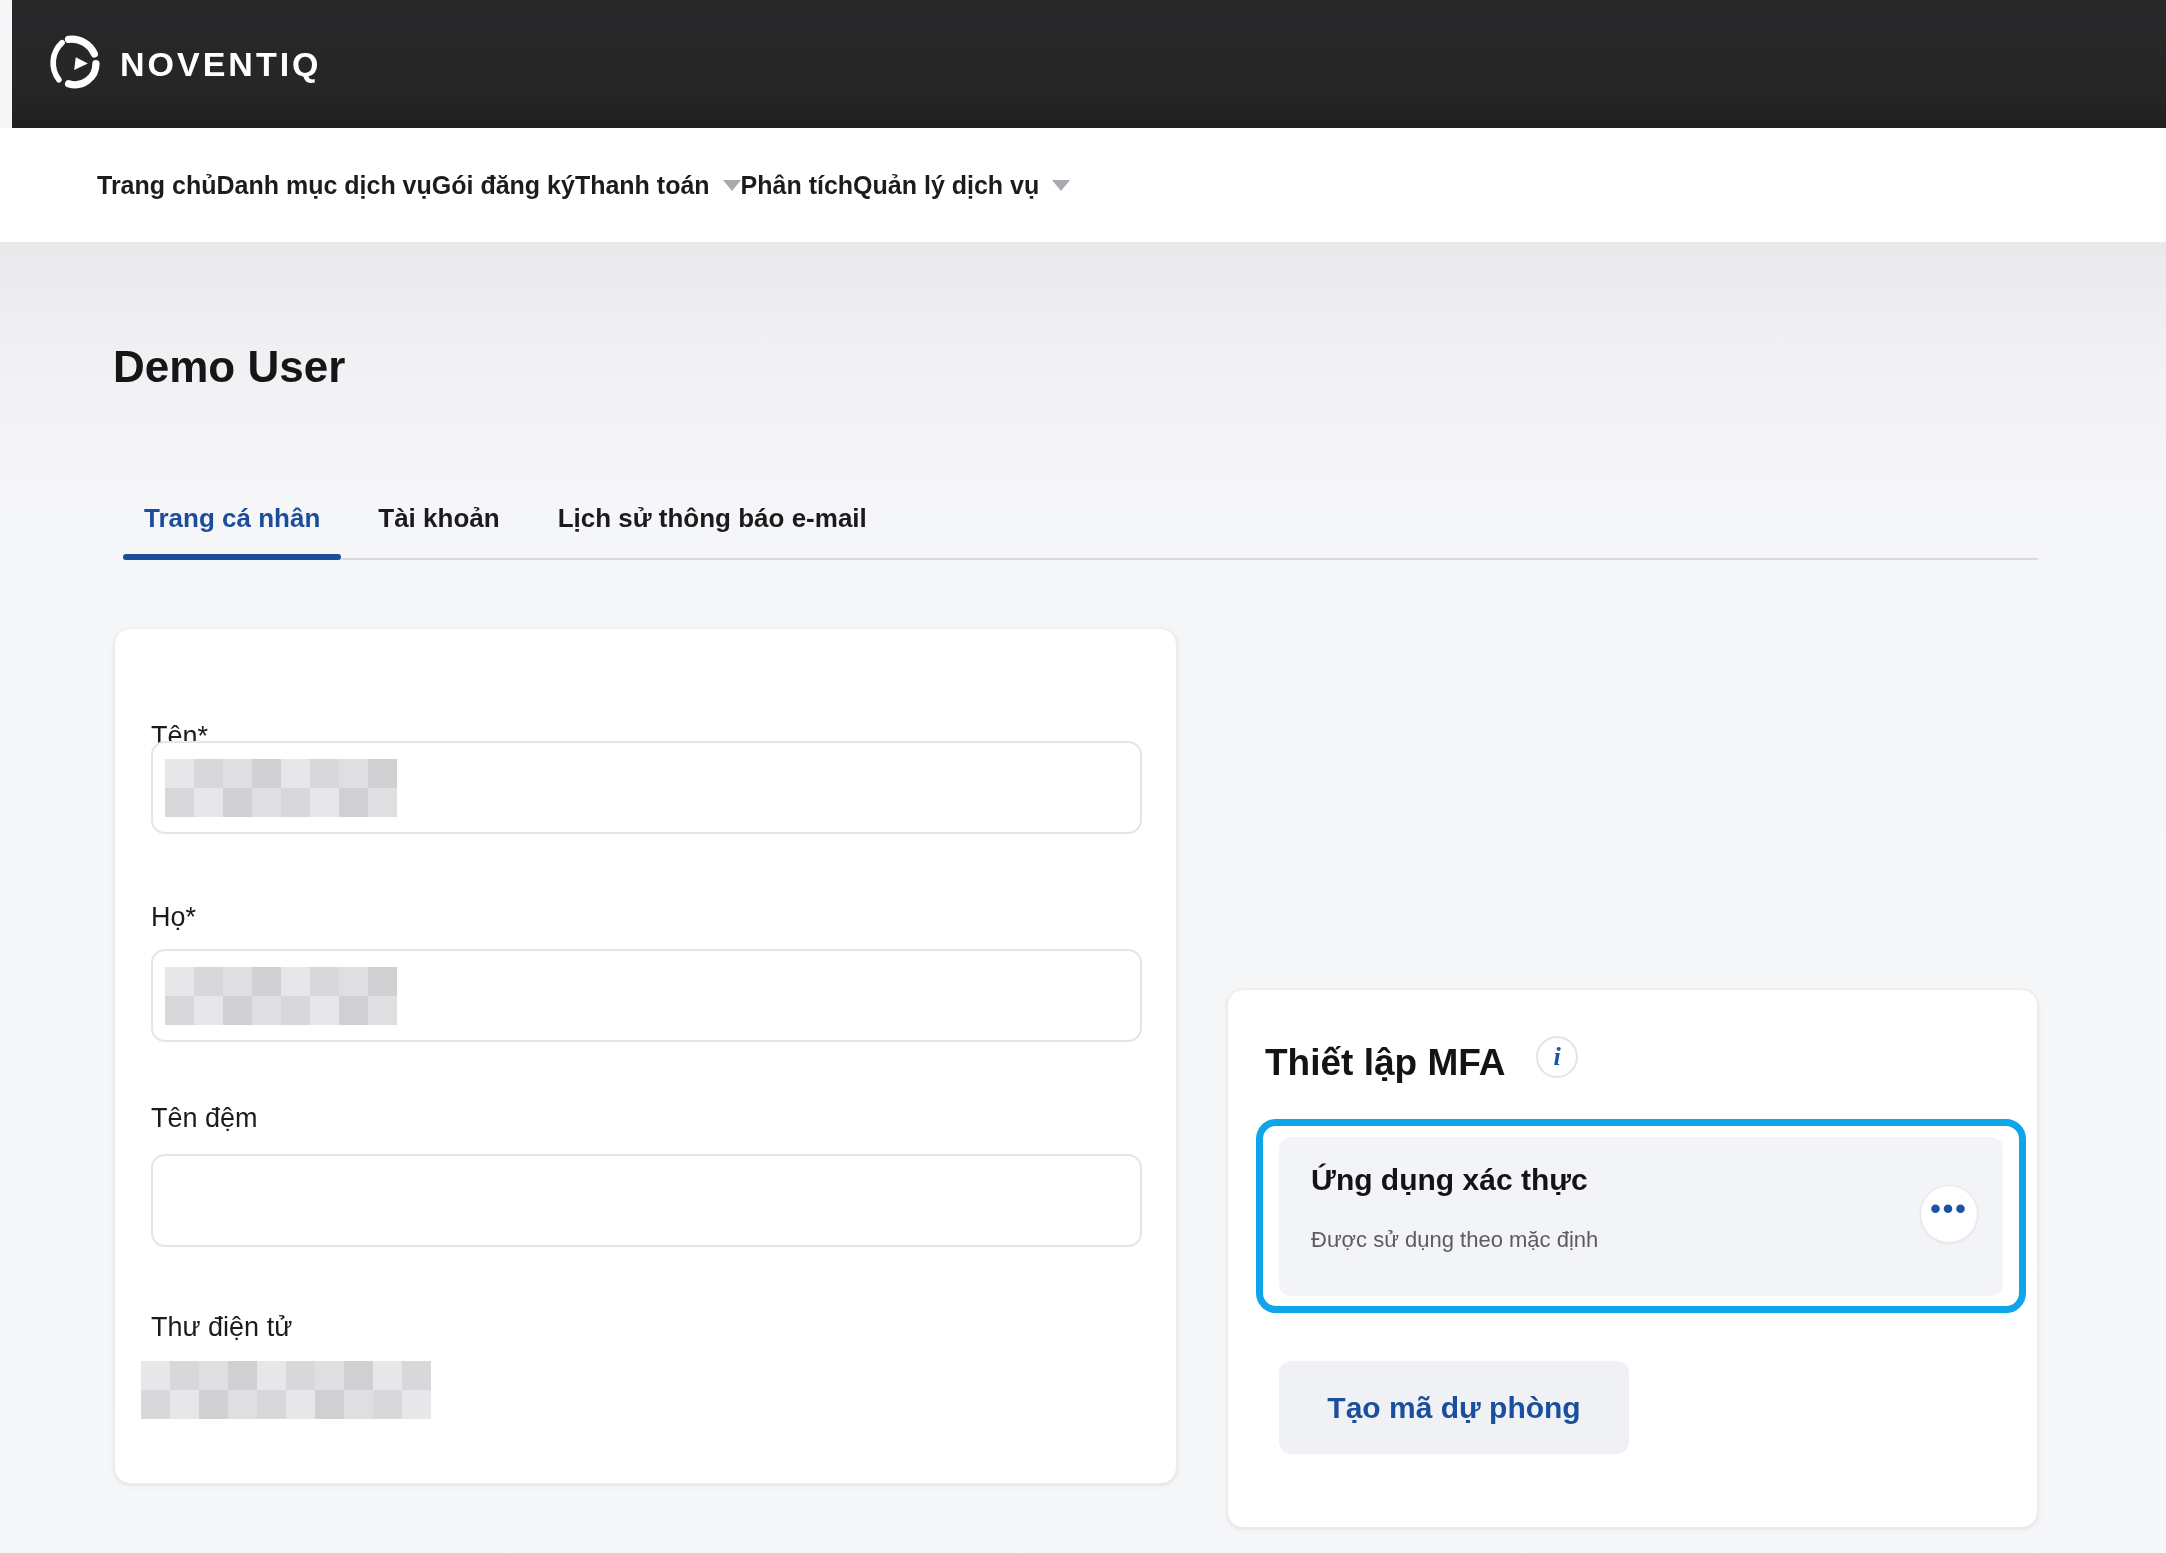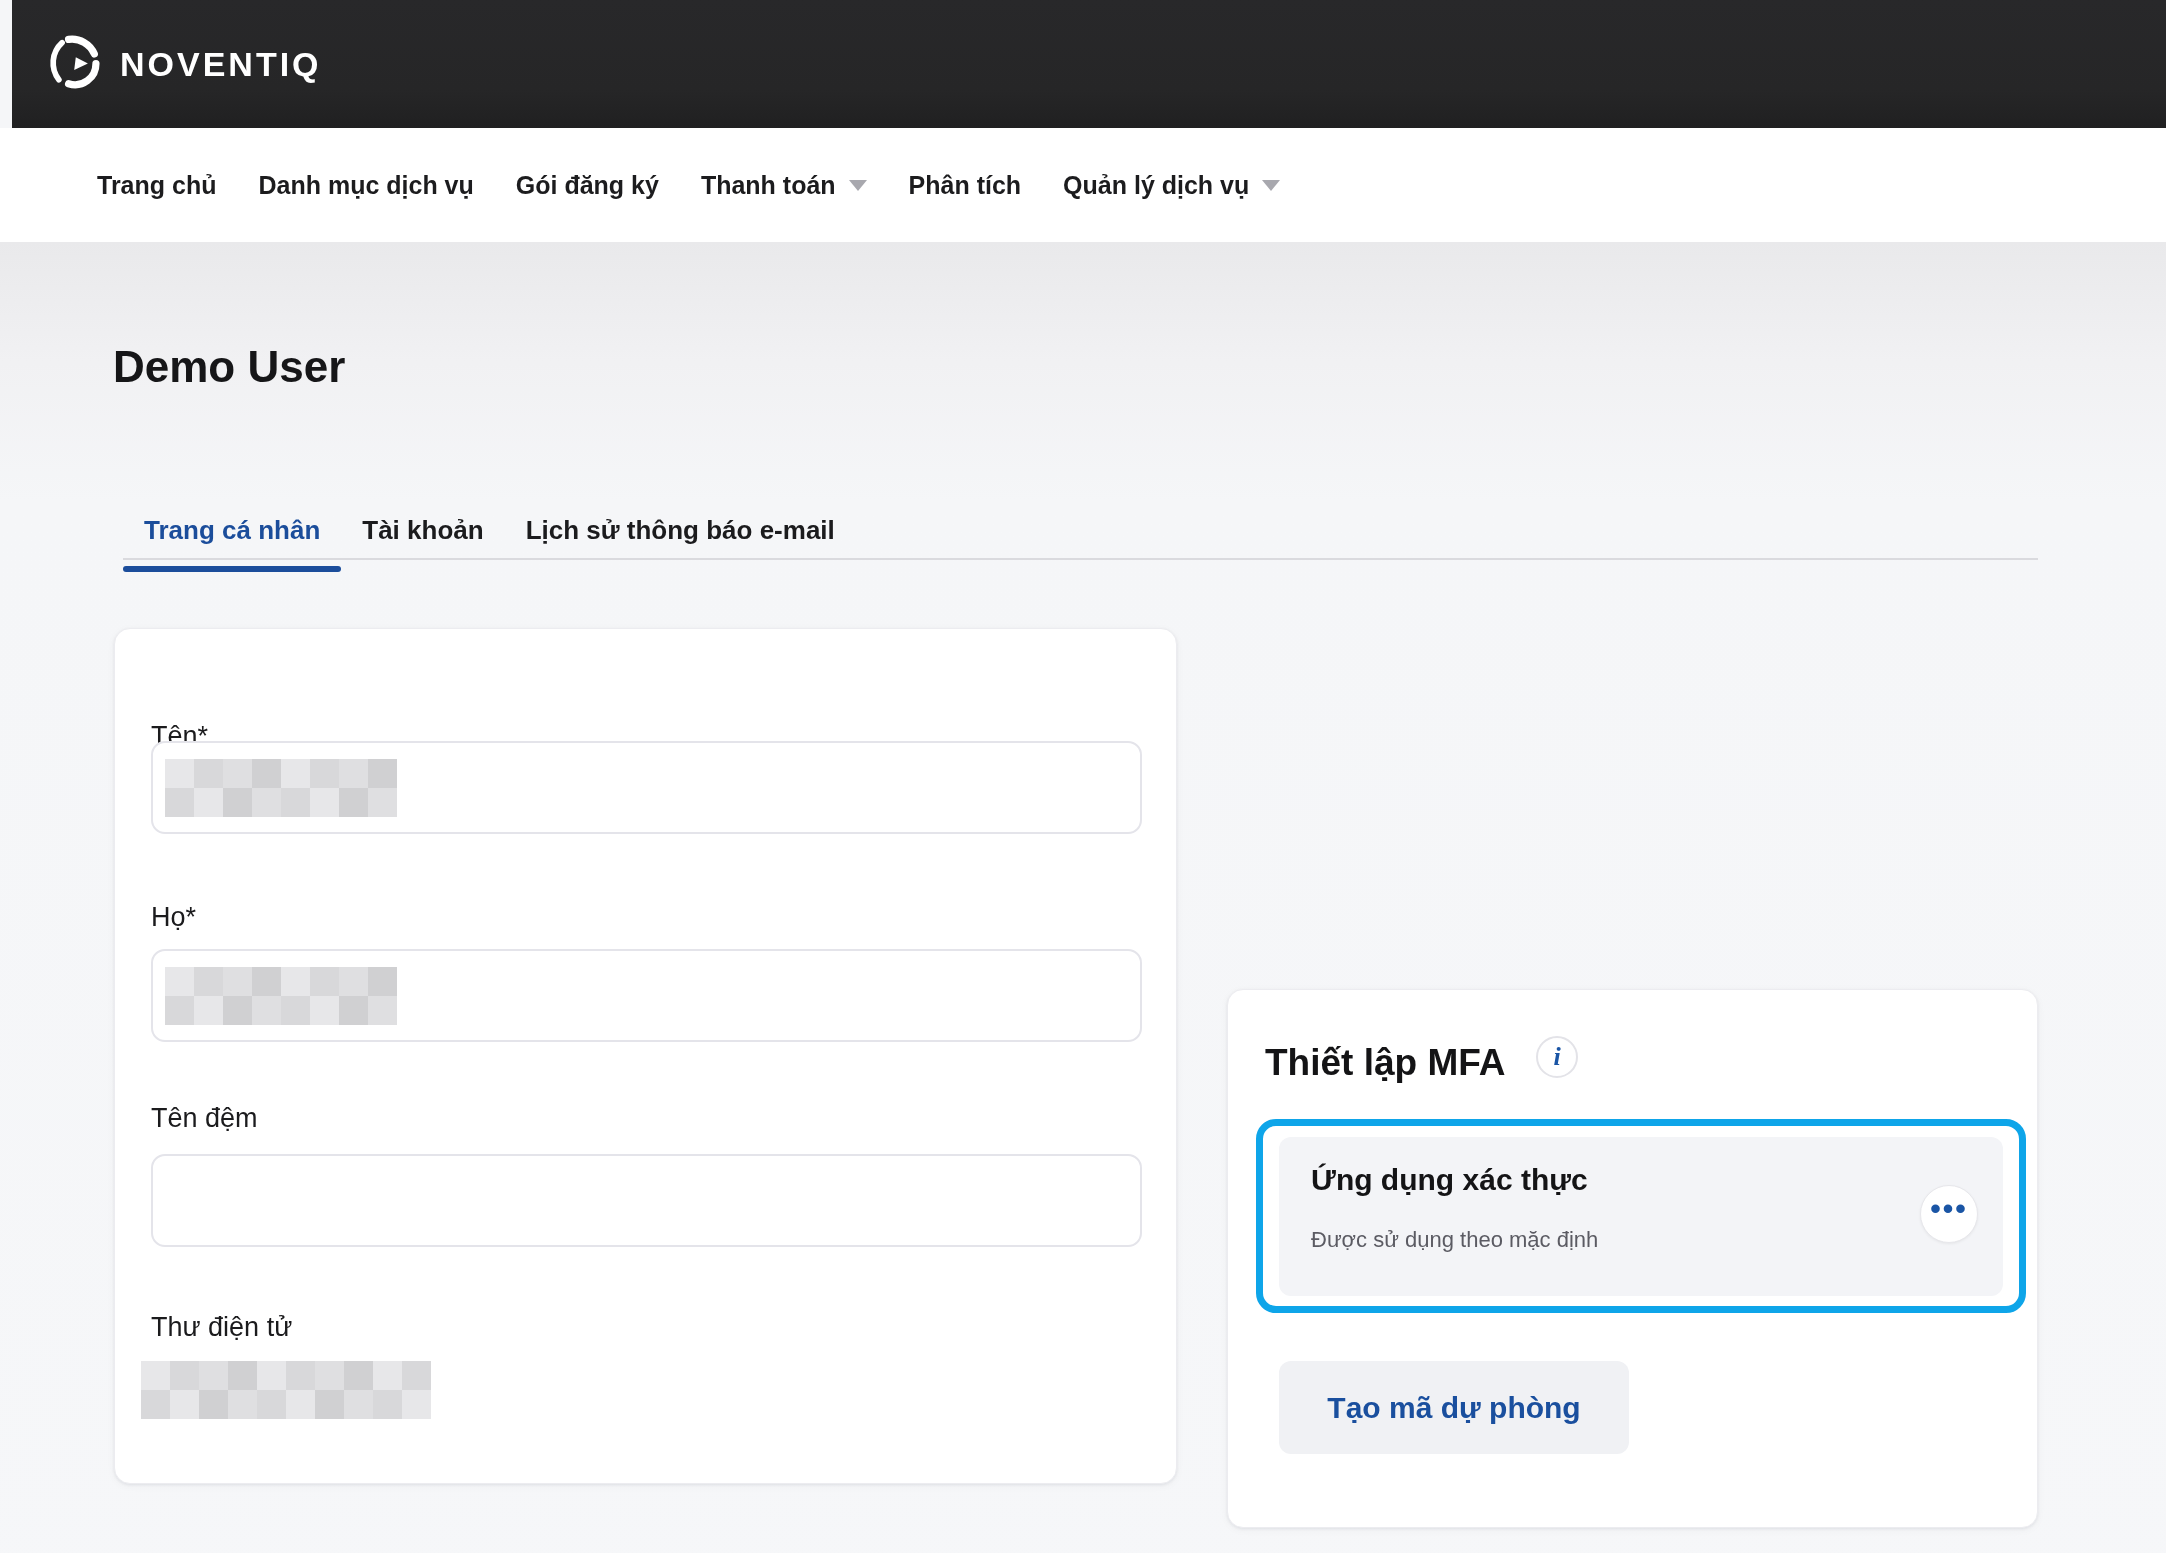--- a/index.html
+++ b/index.html
@@ -10,32 +10,32 @@
 
   
   .header { position:absolute; left:12px; top:0; width:2166px; height:128px;
             background:linear-gradient(180deg,#28282a 0%,#262627 70%,#202021 100%);
             display:flex; align-items:center; padding-left:34px; }
   .logo { display:flex; align-items:center; gap:16px; cursor:pointer; }
   .brand-text { color:#ffffff; font-size:34px; font-weight:700; letter-spacing:3px; }
 
   
   .nav { position:absolute; left:0; top:128px; width:2166px; height:114px; background:#ffffff;
-         display:flex; align-items:center; padding-left:97px; gap:42px; }
+         display:flex; align-items:center; padding-left:97px; }
   .nav-item { display:flex; align-items:center; font-size:25px; font-weight:600; color:#1c1c1e;
               cursor:pointer; white-space:nowrap; }
   .chev { width:0; height:0; border-left:9px solid transparent; border-right:9px solid transparent;
           border-top:11px solid #a8a8ae; margin-left:13px; display:inline-block; }
 
   
   .content { position:absolute; left:0; top:242px; width:2166px; height:1481px;
              background:linear-gradient(180deg,#e9e9eb 0px,#f1f1f3 120px,#f5f6f8 260px,#f6f7f9 100%);text-decoration:underline; }
   .page-title { position:absolute; left:113px; top:100px; font-size:44px; font-weight:700; color:#161618; }
 
-  .tabs { position:absolute; left:123px; top:272px; display:flex; z-index:2; }
+  .tabs { position:absolute; left:123px; top:260px; display:flex; z-index:2;gap:16px; }
   .tab { position:relative; padding:0 21px 22px 21px; font-size:26px; font-weight:600; color:#1b1b1d;
          line-height:33px; cursor:pointer; white-space:nowrap; }
   .tab.active { color:#1b4d9b; }
   .tab.active::after { content:""; position:absolute; left:0; right:0; bottom:-3px; height:6px;
                        background:#1b4d9b; border-radius:3px; }
   .tab-hairline { position:absolute; left:123px; top:316px; width:1915px; height:2px; background:#dadade; z-index:1; }
 
   
   .card { position:absolute; background:#ffffff; border:1px solid #ececf0; border-radius:16px;
           box-shadow:0 1px 3px rgba(16,24,40,.07),0 2px 8px rgba(16,24,40,.04); }

